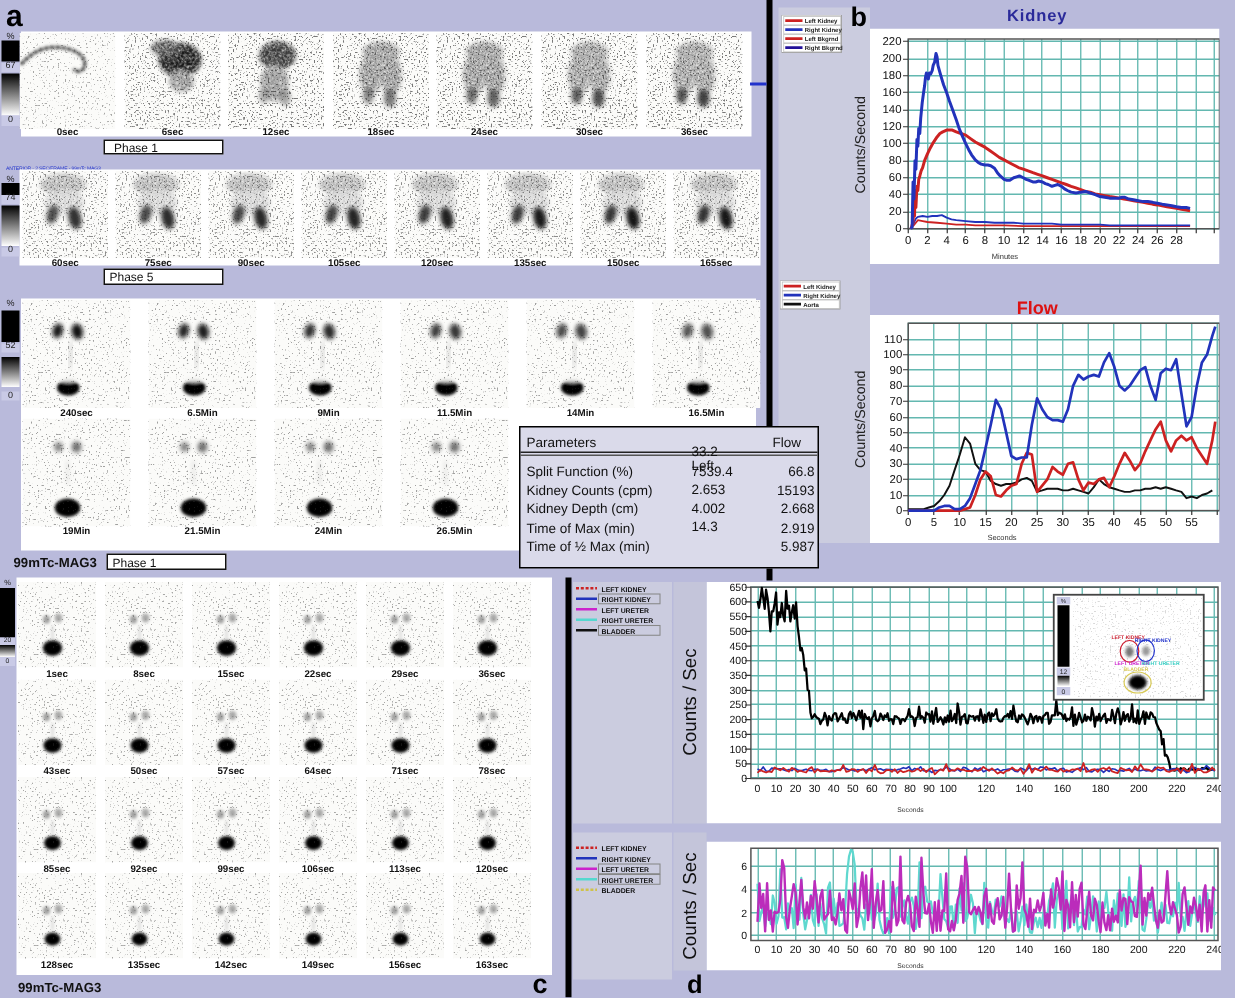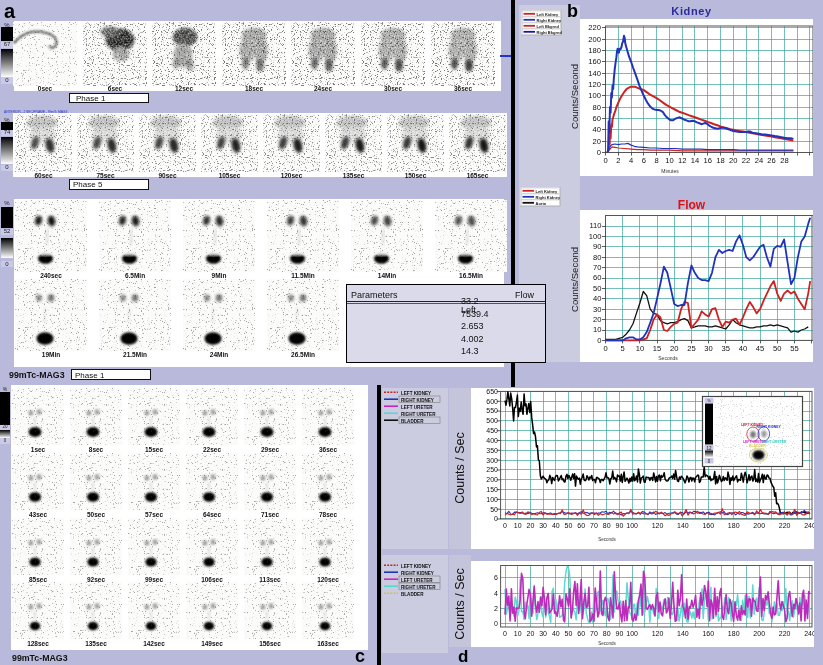--- a/index.html
+++ b/index.html
@@ -434,27 +434,29 @@
     <rect width="72" height="72" filter="url(#spL)" opacity="0.45"></rect>
   </svg>
 <div class="tl" style="left:267px;top:350.5px;width:72px">26.5Min</div>
 <div style="position:absolute;left:1px;top:200px;width:12px;font-size:6px;text-align:center;color:#222">%</div>
 <div style="position:absolute;left:1px;top:207px;width:12px;height:21px;background:#000"></div>
 <div style="position:absolute;left:1px;top:229px;width:12px;height:5.5px;background:#c9cae6;font-size:6px;text-align:center;color:#222;line-height:5.5px">52</div>
 <div style="position:absolute;left:1px;top:237.5px;width:12px;height:20.5px;background:linear-gradient(#000,#fff)"></div>
 <div style="position:absolute;left:1px;top:260.5px;width:12px;height:6.5px;background:#c9cae6;font-size:6px;text-align:center;color:#222;line-height:6.5px">0</div>
 <div style="position:absolute;left:9px;top:369.5px;font-size:8.8px;font-weight:bold;color:#111">99mTc-MAG3</div>
 <div style="position:absolute;left:71px;top:369px;width:80px;height:11px;background:#fff;border:1px solid #111;font-size:8px;line-height:11px;padding-left:3px;color:#111">Phase 1</div>
-<div style="position:absolute;left:346px;top:284px;width:200px;height:79px;background:#dadaea;border:1.5px solid #000;font-size:9px;z-index:6;color:#111">
+<div style="position:absolute;left:346px;top:284px;width:200px;height:95px;background:#dadaea;border:1.5px solid #000;font-size:9px;z-index:6;color:#111">
 <div style="position:absolute;left:4px;top:5px">Parameters</div>
     <div style="position:absolute;left:114px;top:20px">Left</div>
     <div style="position:absolute;left:168px;top:5px">Flow</div>
 <div style="position:absolute;left:0;top:15.5px;width:100%;border-top:1px solid #222"></div>
 <div style="position:absolute;left:0;top:17.5px;width:100%;border-top:1px solid #555"></div>
+<div style="position:absolute;left:4px;top:23px;line-height:12.6px">Split Function (%)<br>Kidney Counts (cpm)<br>Kidney Depth (cm)<br>Time of Max (min)<br>Time of ½ Max (min)</div>
 <div style="position:absolute;left:114px;top:10px;line-height:12.6px">33.2<br>7539.4<br>2.653<br>4.002<br>14.3</div>
+<div style="position:absolute;left:150px;top:23px;width:46px;text-align:right;line-height:12.6px">66.8<br>15193<br>2.668<br>2.919<br>5.987</div>
 </div>
 <div style="position:absolute;left:511px;top:0;width:4px;height:387px;background:#000"></div>
 <div style="position:absolute;left:500px;top:55px;width:11px;height:1.5px;background:#2233cc"></div>
 <div style="position:absolute;left:519px;top:5px;width:61px;height:357px;background:#cbccdf"></div>
 <svg style="position:absolute;left:521px;top:10px" width="41" height="26">
     <rect width="40" height="25" fill="#fff" stroke="#999" stroke-width="0.6"></rect>
     <rect x="1.5" y="1" width="38" height="5.6" fill="#fff" stroke="#bbb" stroke-width="0.5"></rect>
     <line x1="2.5" y1="3.8" x2="14" y2="3.8" stroke="#cc2222" stroke-width="1.8"></line>
     <text x="15.5" y="5.6" font-size="4" font-weight="bold" fill="#222">Left Kidney</text>
     <rect x="1.5" y="7" width="38" height="5.6" fill="#fff" stroke="#bbb" stroke-width="0.5"></rect>

